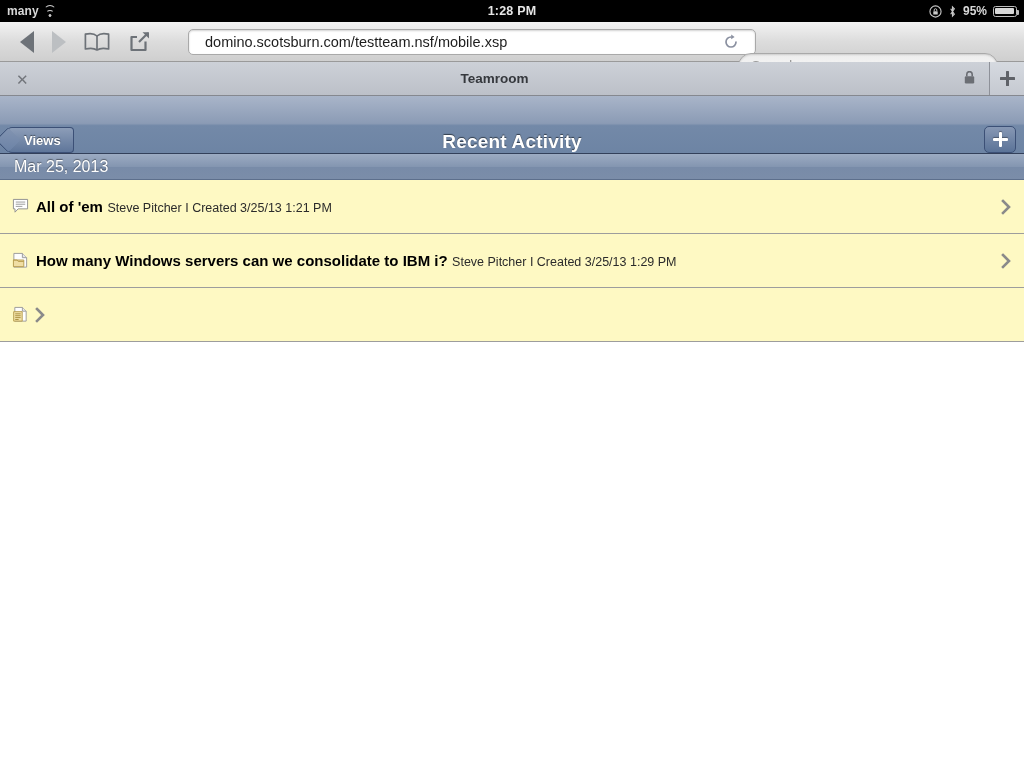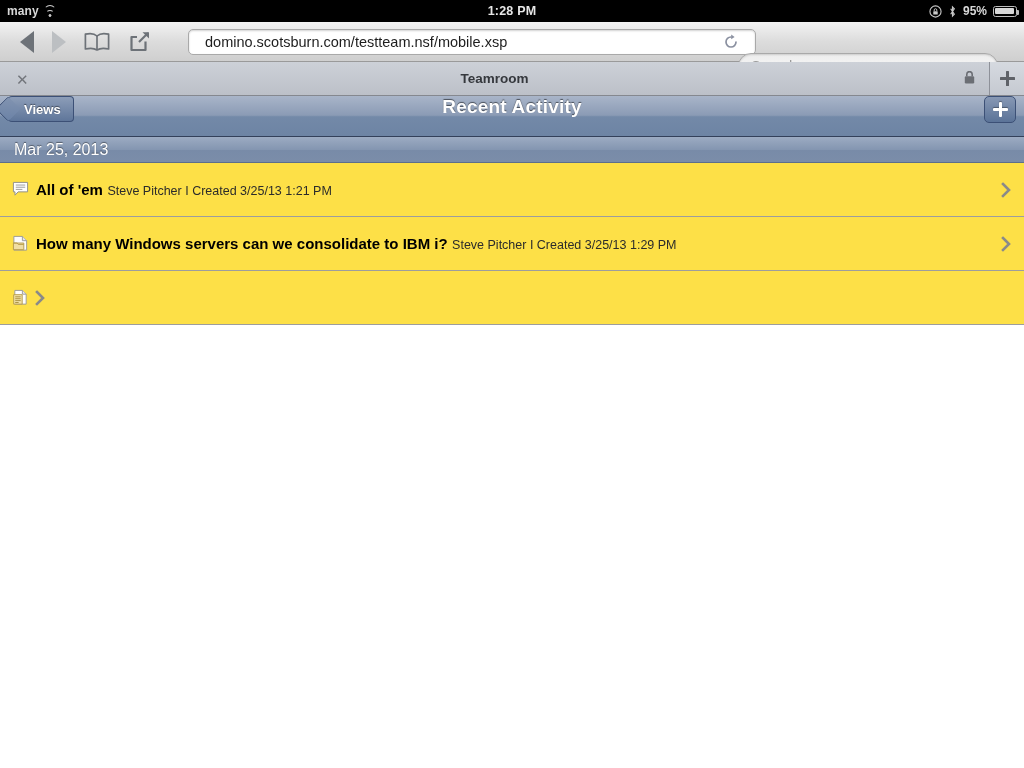--- a/index.html
+++ b/index.html
@@ -109,24 +109,24 @@
   }
   .plus-glyph{ position:relative; width:15px; height:15px; }
   .plus-glyph::before,.plus-glyph::after{
     content:""; position:absolute; background:#5f6268; border-radius:.5px;
   }
   .plus-glyph::before{ left:0; top:6px; width:15px; height:3px; }
   .plus-glyph::after{ top:0; left:6px; width:3px; height:15px; }
 
   
   .app-header{
-    height:41px; width:1024px;
+    height:58px; width:1024px;
     background:linear-gradient(to bottom,#a9b5c9 0%,#8b9bb5 48%,#7389a8 52%,#6d84a4 100%);
     border-bottom:1px solid #33405a;
-    display:flex; align-items:flex-start; position:relative;
+    display:flex; align-items:flex-end; position:relative;
   }
   .app-title{
     position:absolute; left:0; right:0; text-align:center;
     font-size:19px; font-weight:bold; color:#ffffff;
     text-shadow:0 -1px 1px rgba(0,0,0,.55);
     letter-spacing:.2px;
   }
   .views-btn{
     position:relative; margin-left:8px; height:26px;
     padding:0 12px 0 16px;
@@ -170,21 +170,21 @@
     font-size:16px; color:#ffffff; font-weight:normal;
     text-shadow:0 -1px 1px rgba(0,0,0,.45);
   }
 
   
   .list{ width:1024px; background:#ffffff; }
   .list-item{
     height:54px; width:1024px;
     display:flex; align-items:center;
     border-bottom:1px solid #9d9d9d;
-    background:#fde047;
+    background:#fef9c3;
     padding-left:8px; padding-right:10px;
     position:relative;
   }
   .item-icon{ width:24px; flex:none; display:flex; align-items:center; justify-content:center; }
   .item-text{ flex:1; padding-left:4px; min-width:0; }
   .item-title{
     font-size:15px; font-weight:bold; color:#000000;
     line-height:18px; white-space:nowrap; overflow:hidden; text-overflow:ellipsis;
   }
   .item-sub{

